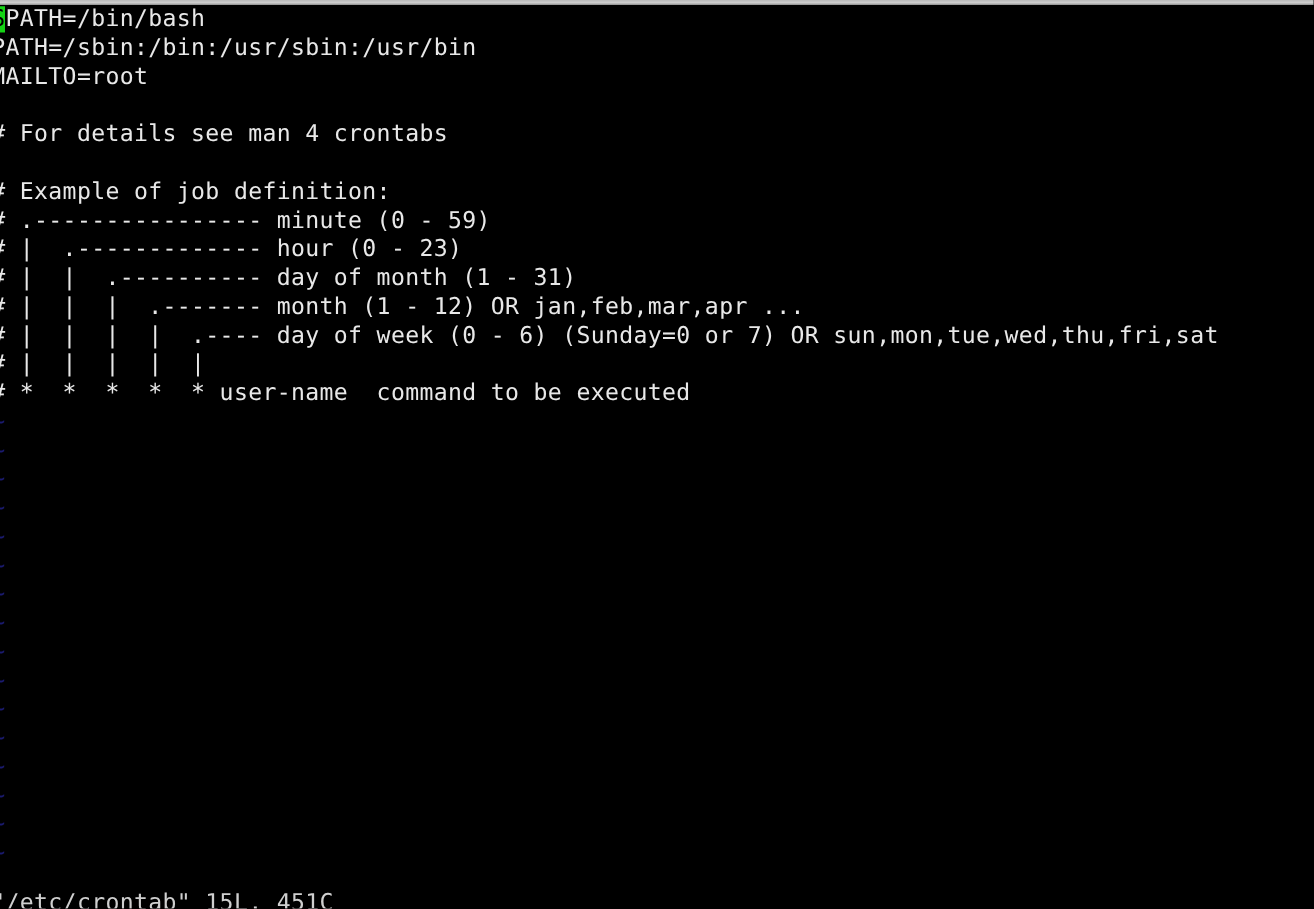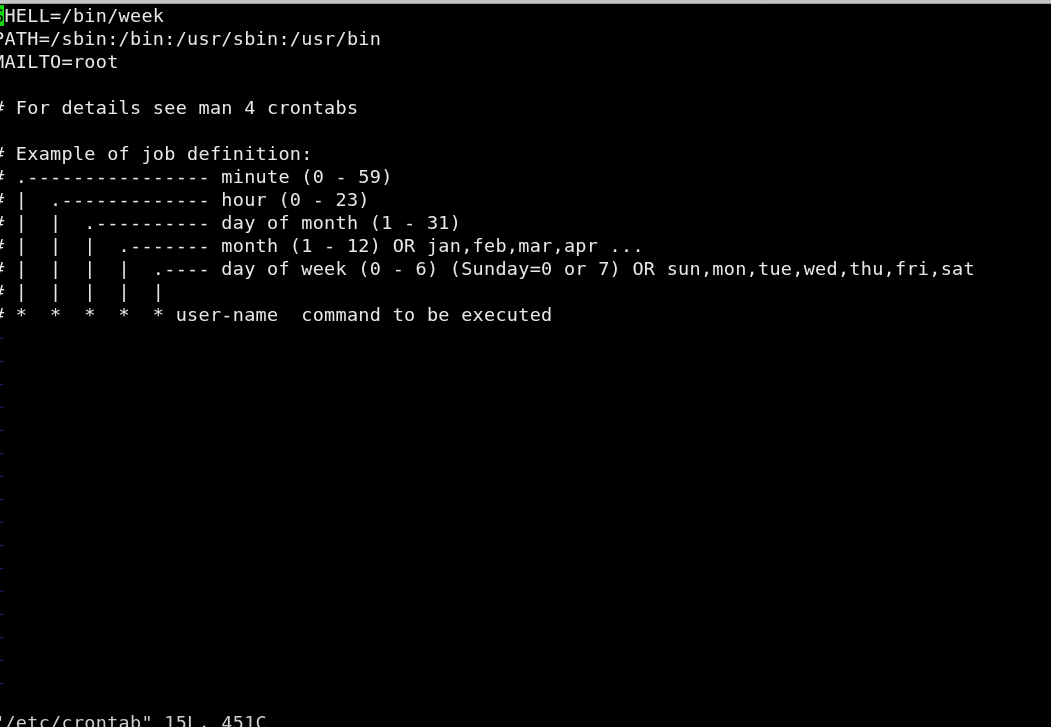--- a/index.html
+++ b/index.html
@@ -87,21 +87,21 @@
 </head>
 <body>
 
 <div id="terminal">
 
   <div id="top-edge"></div>
 
   <div id="screen">
     <div id="buffer">
 
-      <div class="line"><span class="cursor">S</span><span>HELL=/bin/week</span></div>
+      <div class="line"><span class="cursor">S</span><span>PATH=/bin/bash</span></div>
       <div class="line">PATH=/sbin:/bin:/usr/sbin:/usr/bin</div>
       <div class="line">MAILTO=root</div>
       <div class="line"></div>
       <div class="line"># For details see man 4 crontabs</div>
       <div class="line"></div>
       <div class="line"># Example of job definition:</div>
       <div class="line"># .---------------- minute (0 - 59)</div>
       <div class="line"># |  .------------- hour (0 - 23)</div>
       <div class="line"># |  |  .---------- day of month (1 - 31)</div>
       <div class="line"># |  |  |  .------- month (1 - 12) OR jan,feb,mar,apr ...</div>

